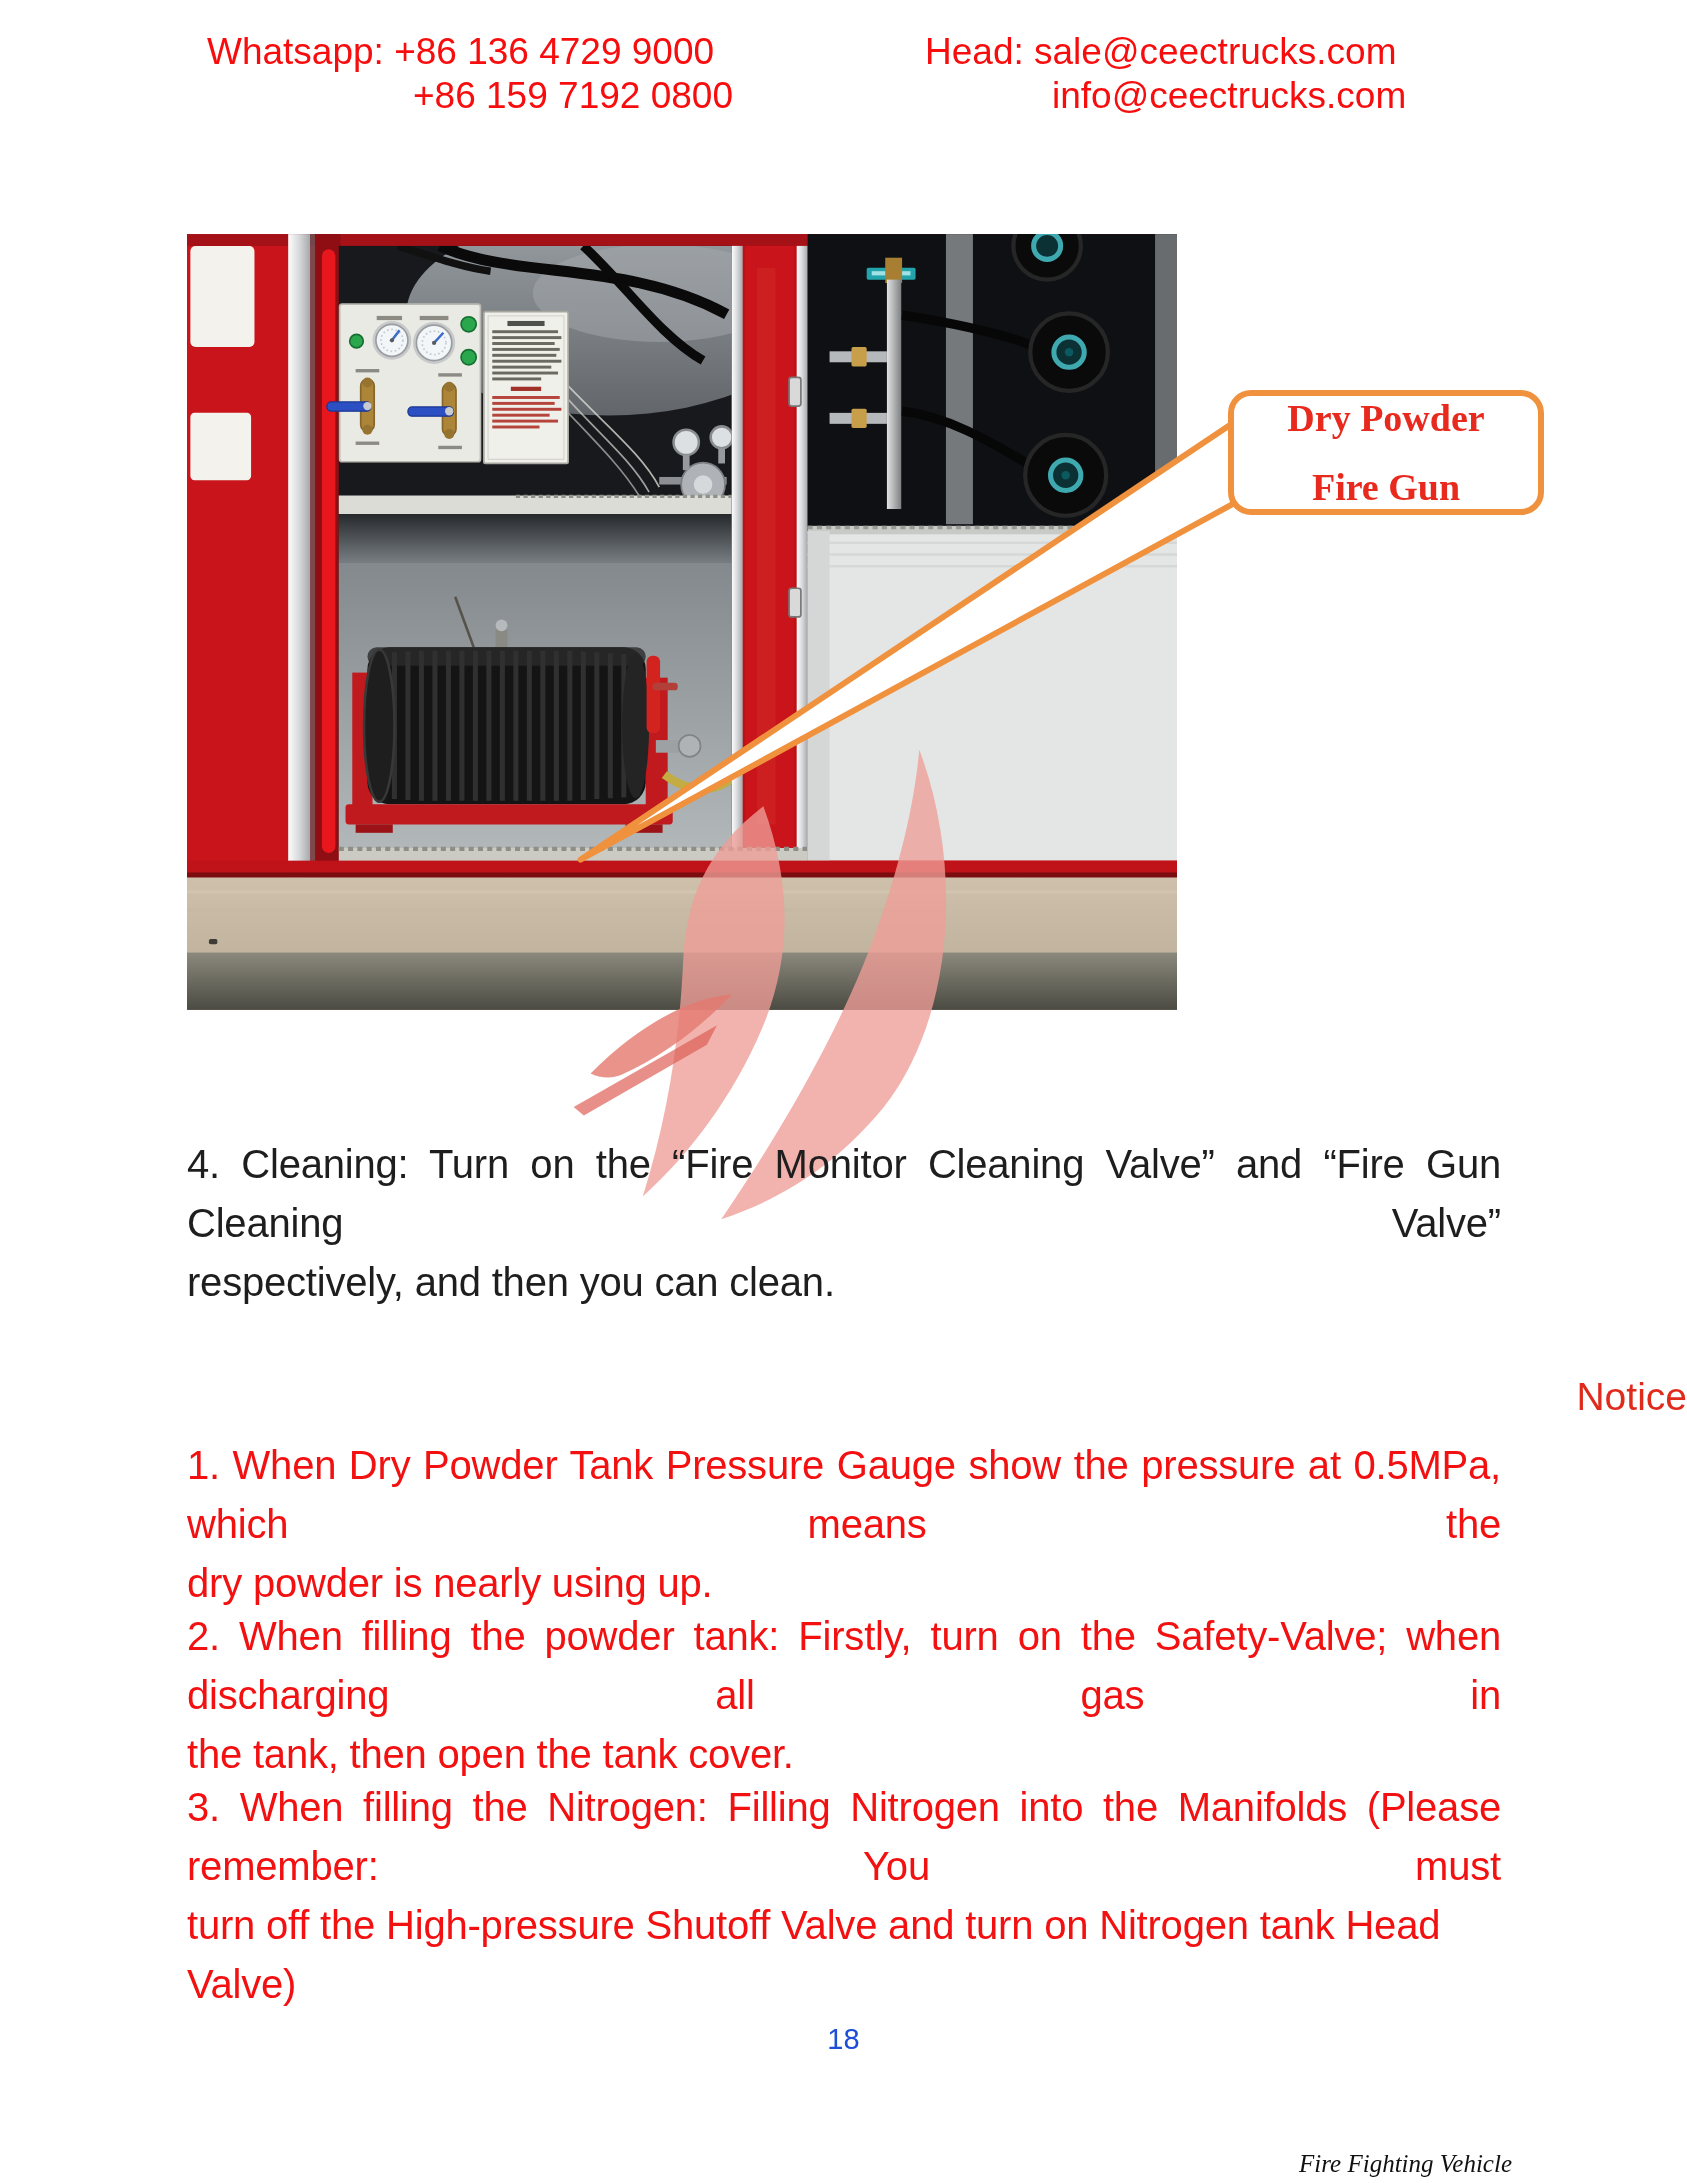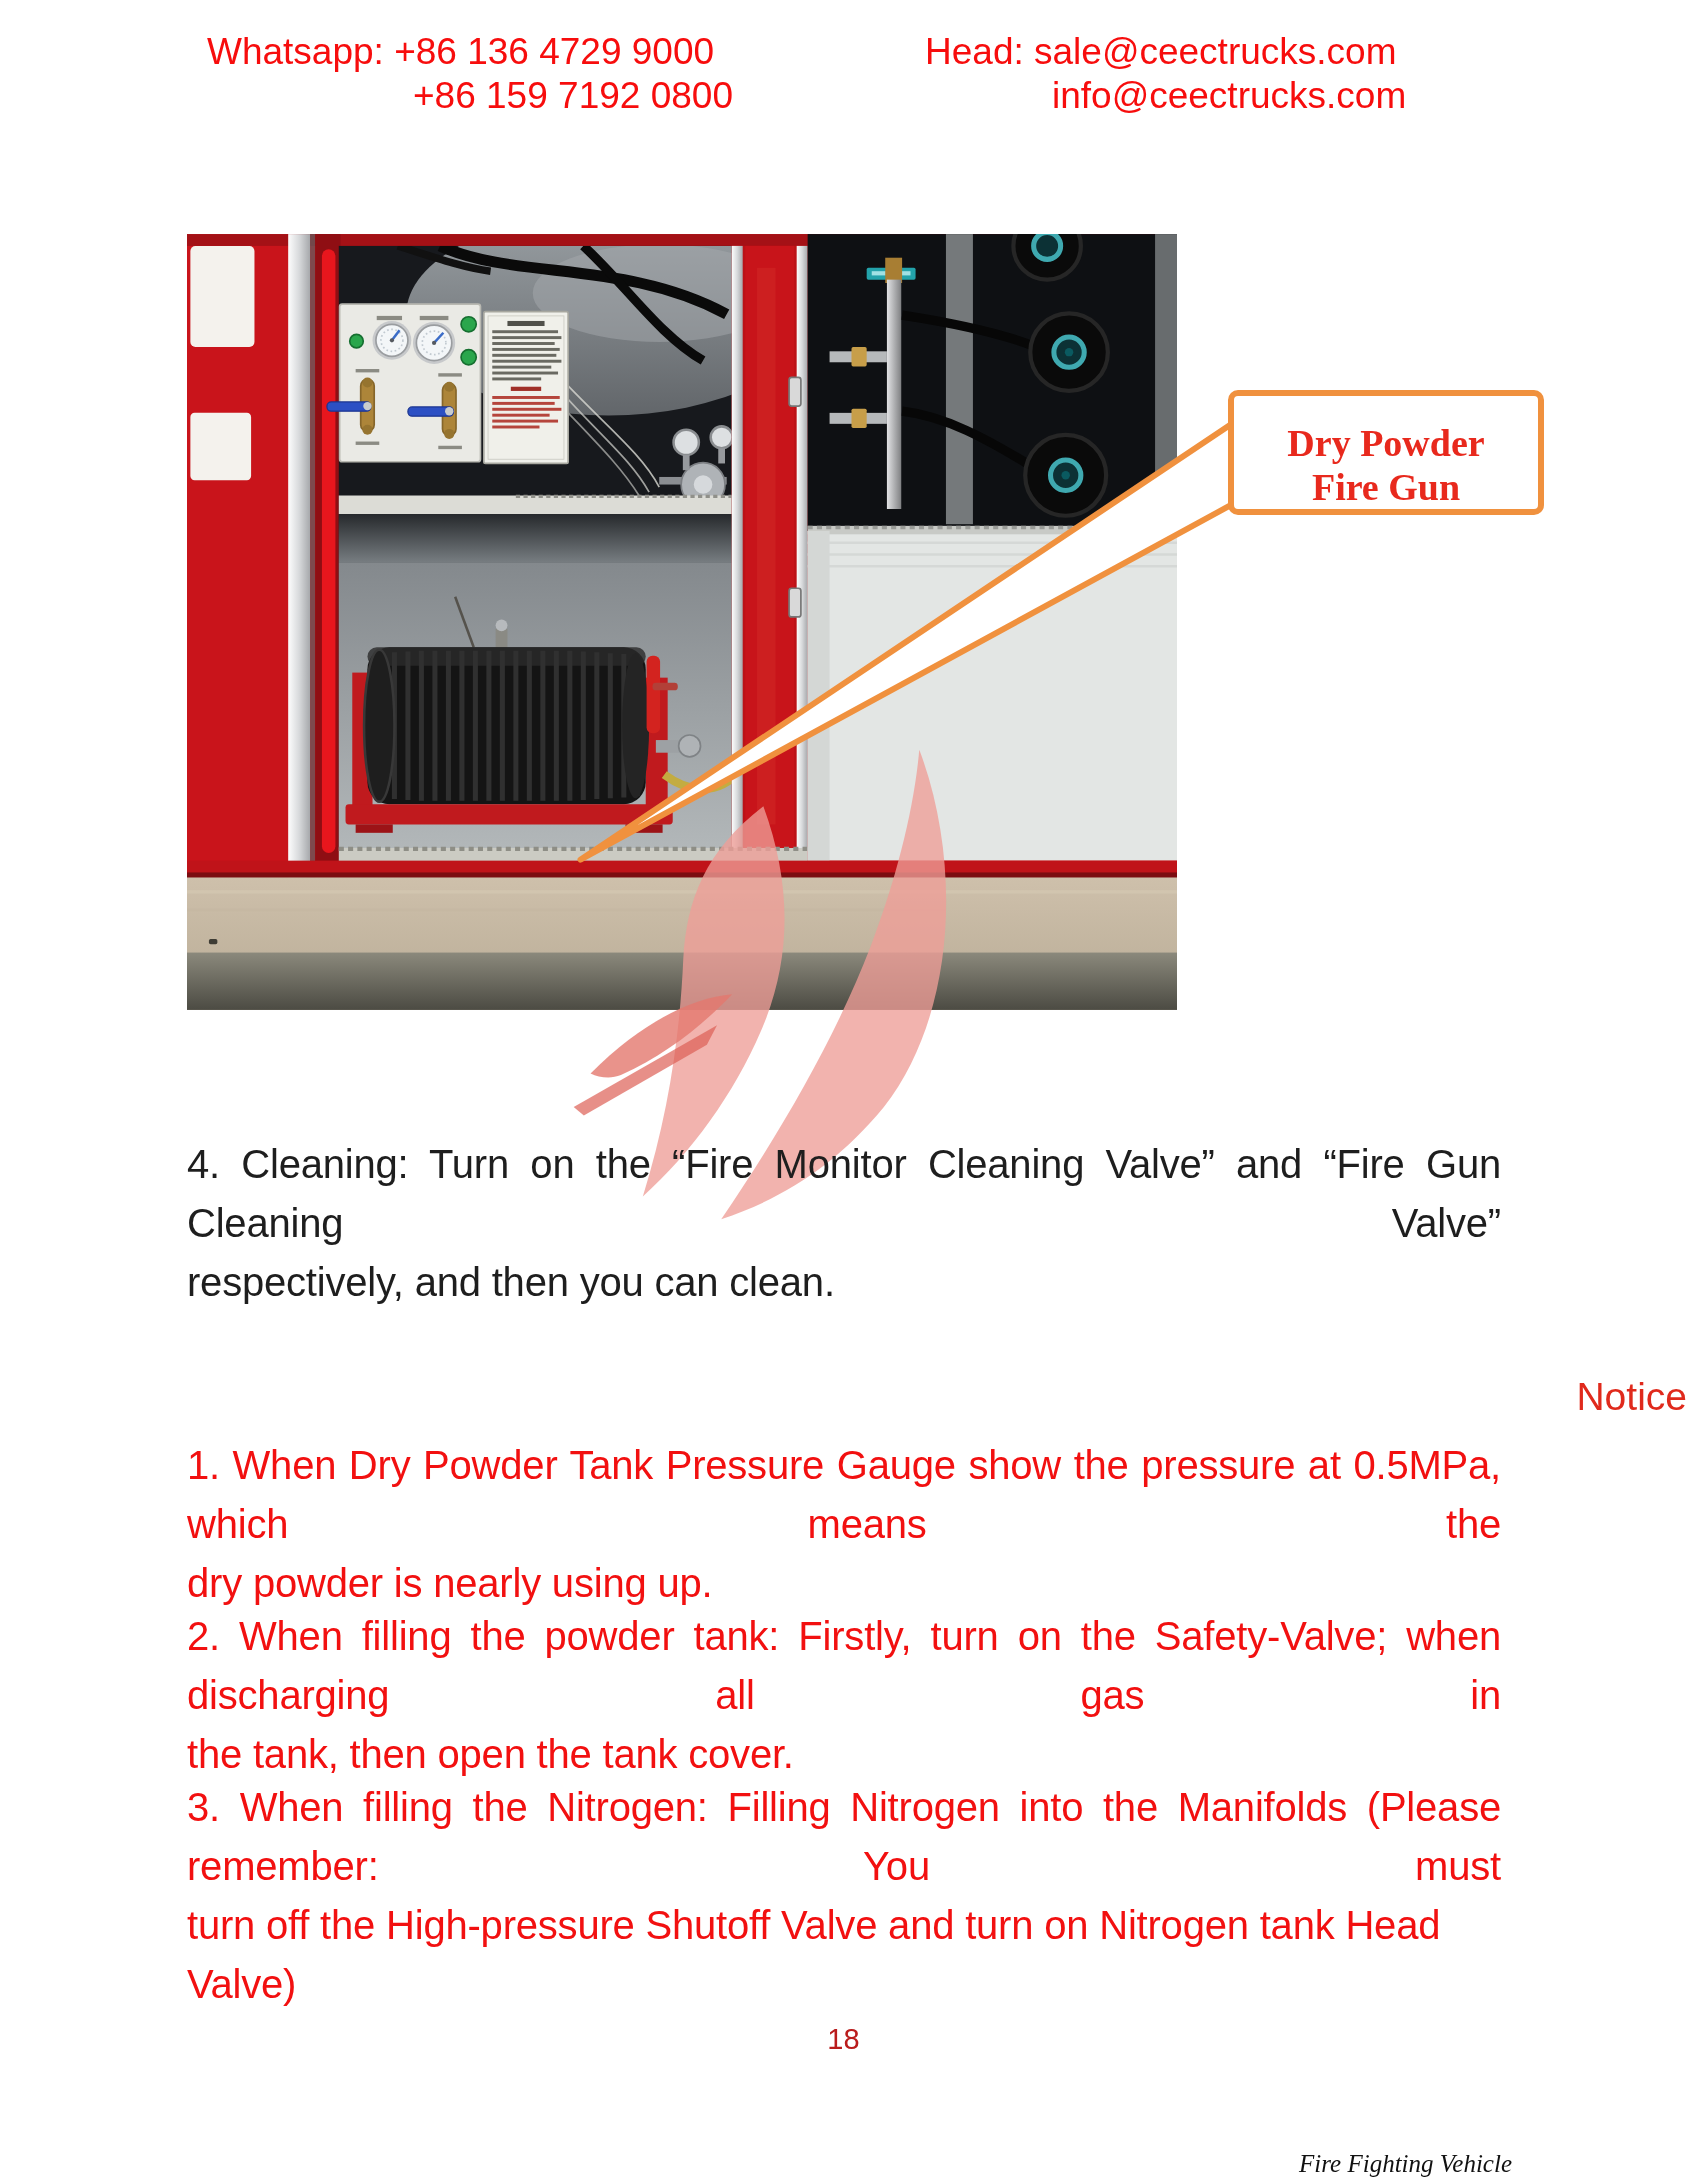--- a/index.html
+++ b/index.html
@@ -10,39 +10,39 @@
   .abs{position:absolute;}
   
   .contact{color:#f70d0d;font-size:37px;line-height:44px;white-space:nowrap;}
   
   #photo-svg{z-index:1;}
   #swoosh-svg{z-index:2;pointer-events:none;}
   #wedge-svg{z-index:5;pointer-events:none;}
   
   .callout{
     z-index:6;width:304px;height:113px;background:#ffffff;
-    border:6.7px solid #f0913e;border-radius:10px;
-    display:flex;flex-direction:column;align-items:center;justify-content:flex-end;
+    border:6.7px solid #f0913e;border-radius:23px;
+    display:flex;flex-direction:column;align-items:center;justify-content:space-between;
   }
   .callout div{
     font-family:"Liberation Serif", serif;font-weight:700;
     color:#e8291d;font-size:38px;line-height:44px;text-align:center;
   }
   
   .bodytext{width:1314px;font-size:40px;line-height:59px;color:#1e1e1e;letter-spacing:-0.2px;z-index:4;}
   .red{color:#f21010;}
   .jline{text-align:justify;text-align-last:justify;}
   .lline{text-align:left;}
   
   .wm{
     width:1687px;text-align:center;color:#d9d9d9;font-weight:700;
     font-size:114px;letter-spacing:5px;white-space:nowrap;z-index:0;
   }
   .notice-head{width:1687px;text-align:center;color:#e02a1c;font-size:39px;z-index:4;}
-  .pagenum{width:1687px;text-align:center;color:#b91c1c;font-size:29px;z-index:4;}
+  .pagenum{width:1687px;text-align:center;color:#1d4ed8;font-size:29px;z-index:4;}
   .doctitle{
     font-family:"Liberation Serif", serif;font-style:italic;
     color:#111;font-size:25px;z-index:4;
   }
 </style>
 </head>
 <body>
 
 <div id="page">
 

